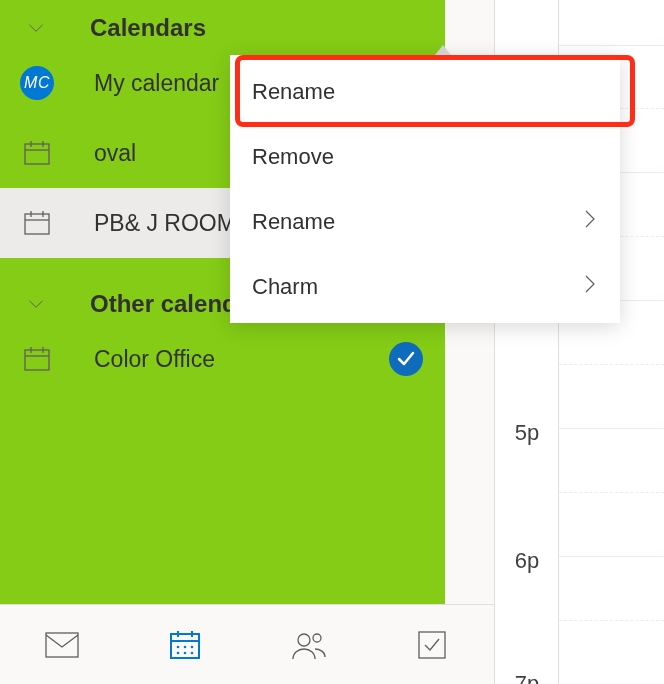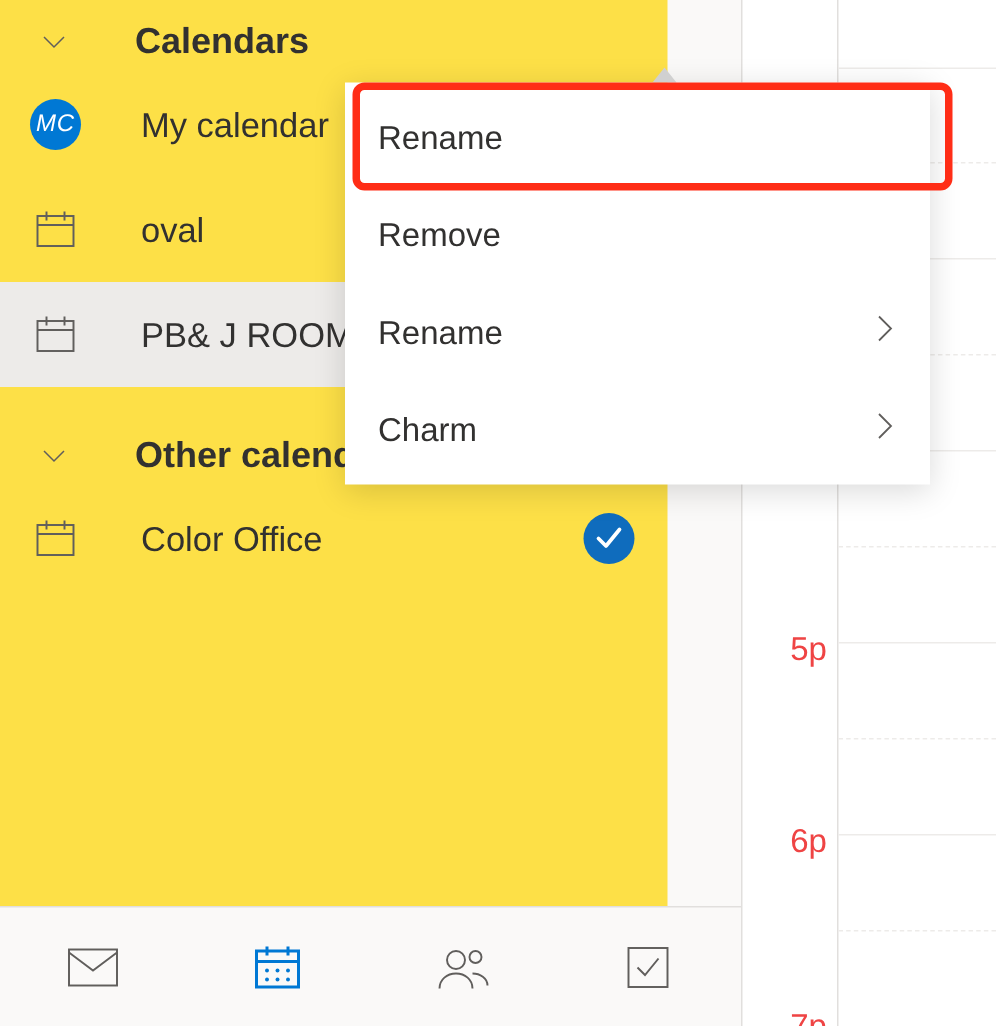--- a/index.html
+++ b/index.html
@@ -12,21 +12,21 @@
     color: #323130;
     position: relative;
   }
 
   .sidebar {
     position: absolute;
     left: 0;
     top: 0;
     width: 445px;
     height: 100%;
-    background: #fde047;
+    background: #84cc16;
   }
 
   .group-header {
     display: flex;
     align-items: center;
     padding: 14px 0 6px 26px;
     gap: 44px;
   }
   .chevron {
     width: 20px;
@@ -106,25 +106,25 @@
   .hours-col {
     position: absolute;
     left: 0;
     top: 0;
     width: 64px;
     height: 100%;
     border-right: 1px solid #e1dfdd;
   }
   .hour-label {
     position: absolute;
-    left: 12px;
+    left: 0;
     width: 64px;
     text-align: center;
     font-size: 22px;
-    color: #ef4444;
+    color: #404040;
   }
   .grid-area {
     position: absolute;
     left: 64px;
     right: 0;
     top: 0;
     bottom: 0;
   }
   .grid-line {
     position: absolute;

